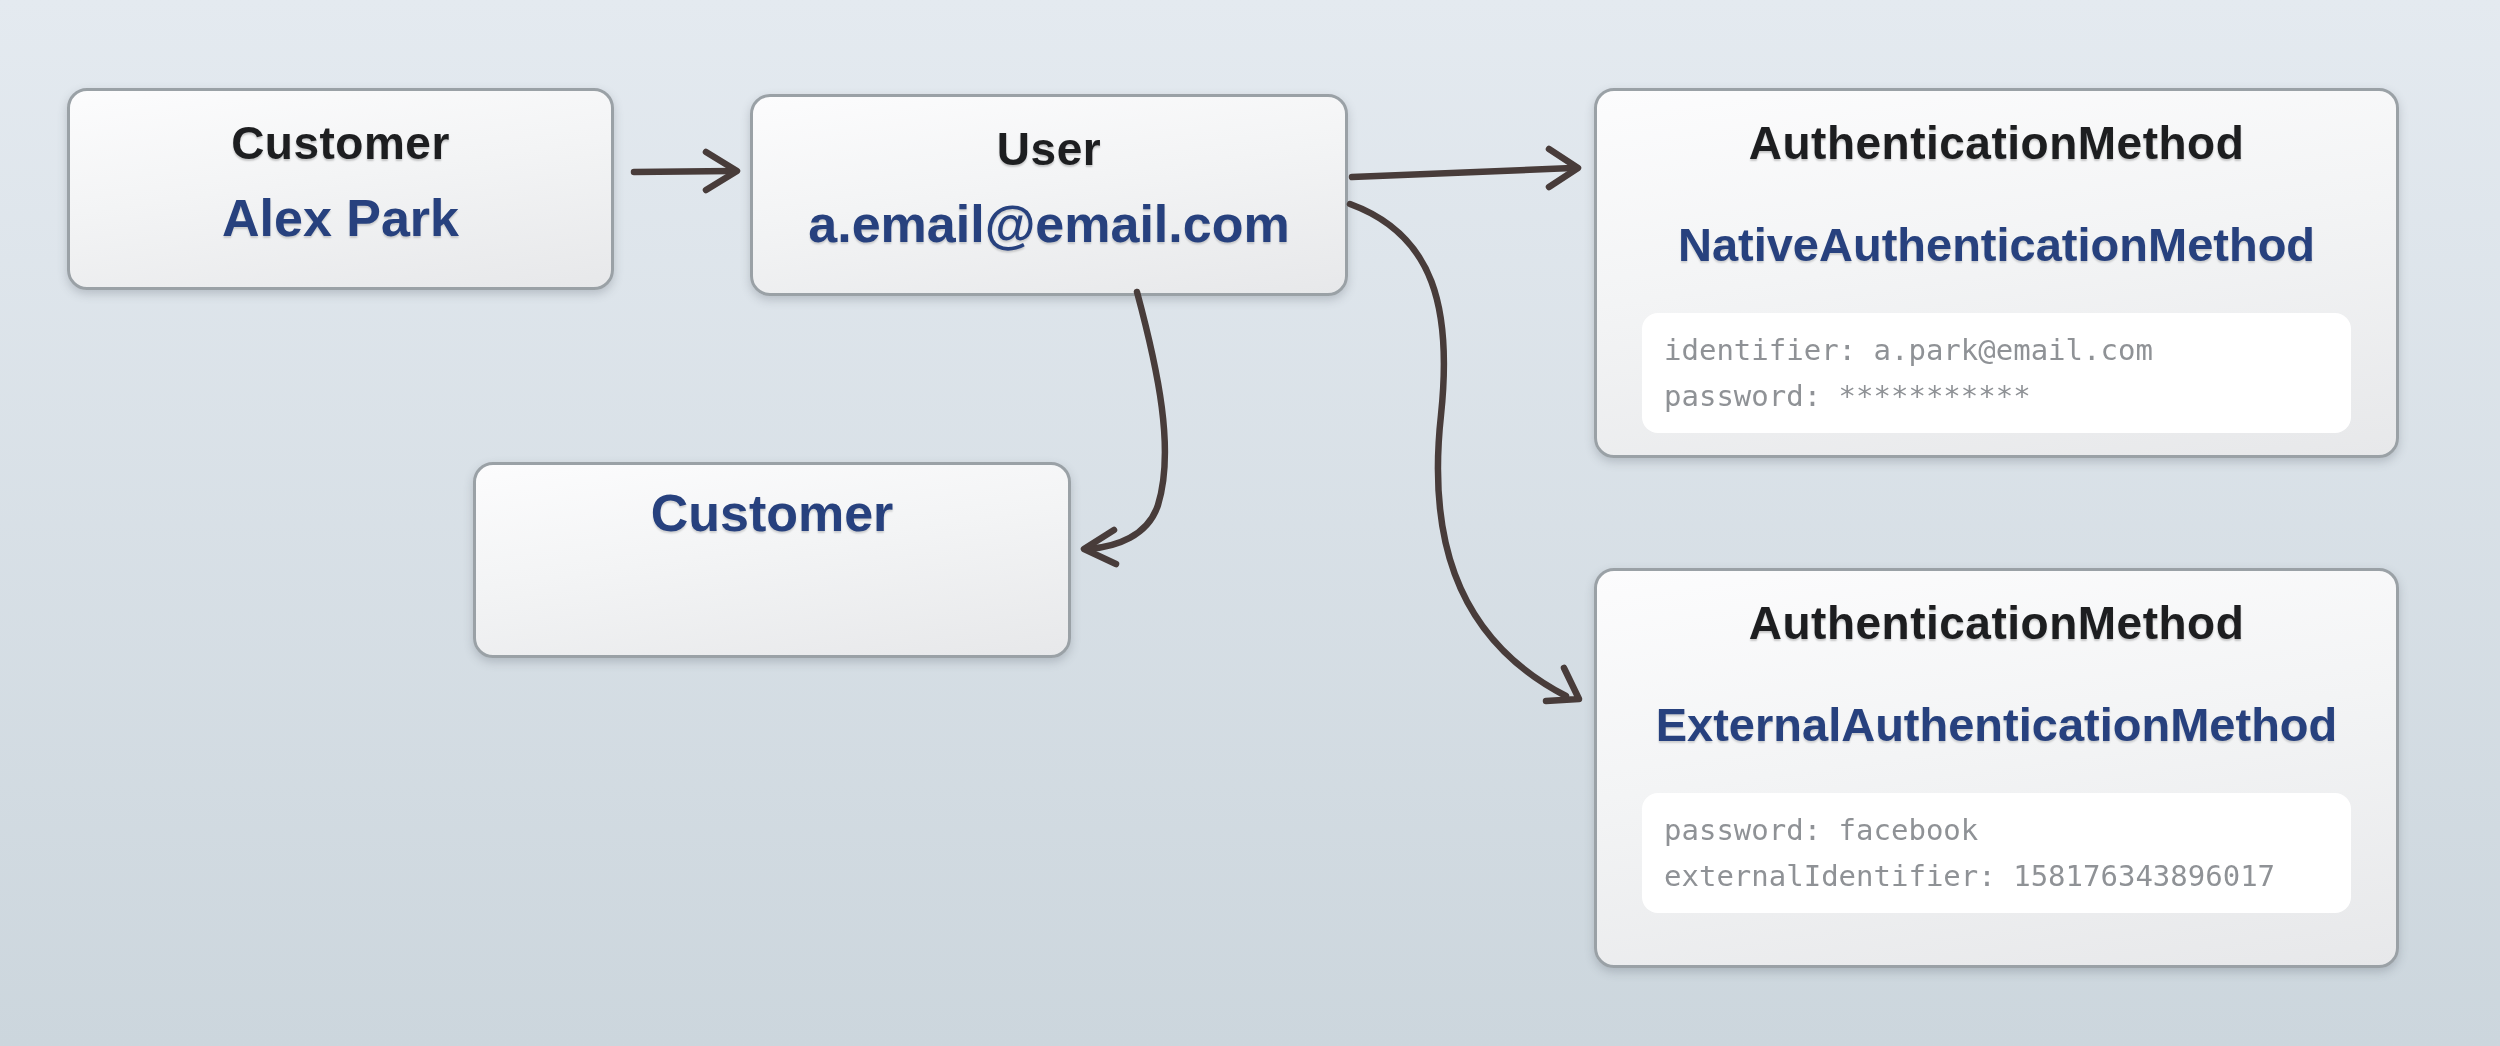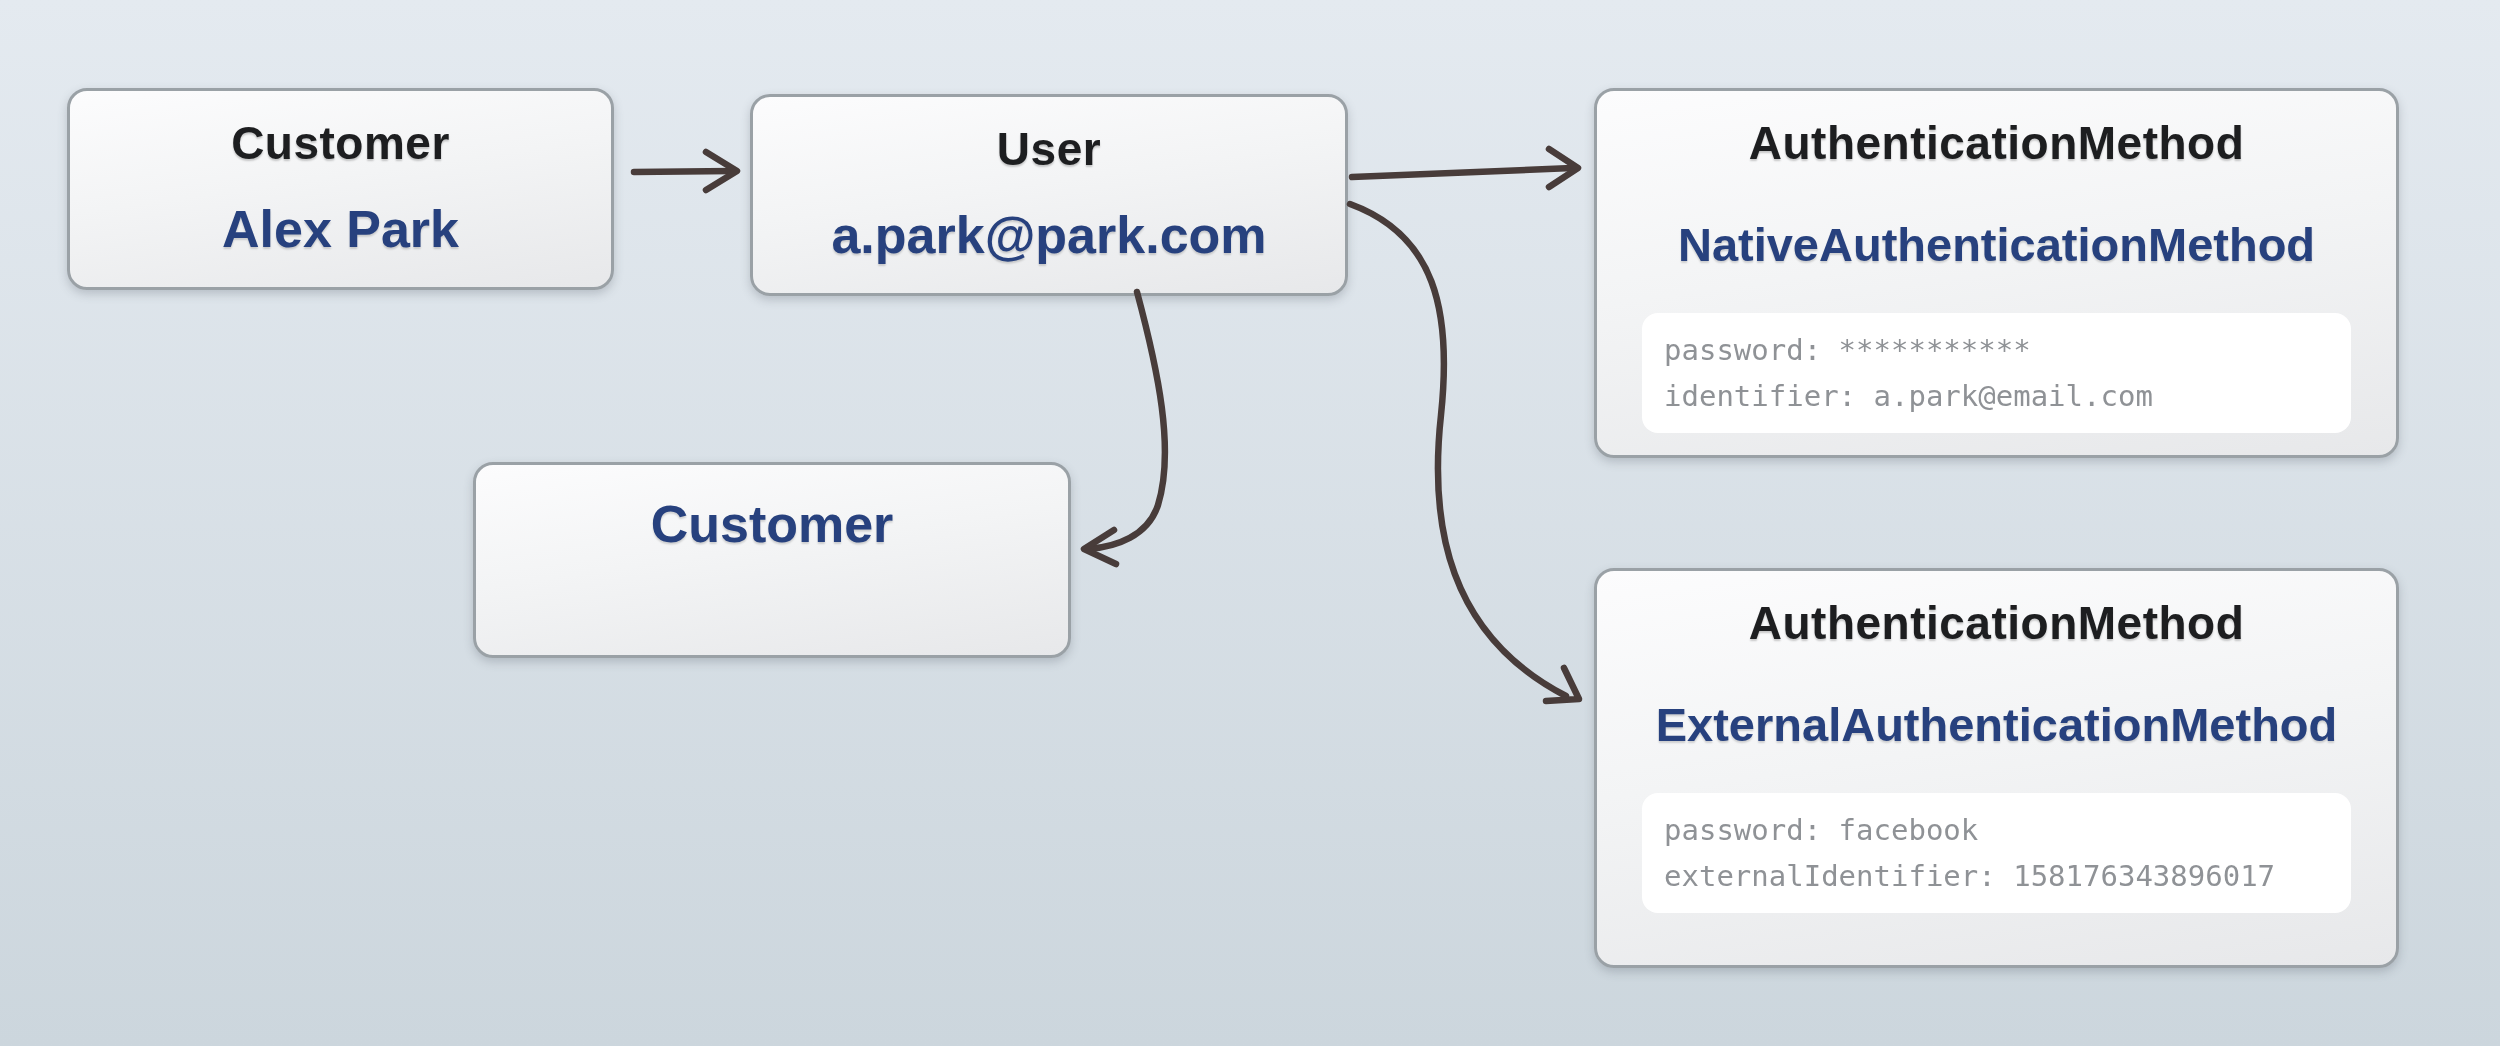--- a/index.html
+++ b/index.html
@@ -43,21 +43,21 @@
   .node-title{
     margin-top:25px;
     font-size:46px;
     line-height:54px;
     font-weight:bold;
     color:var(--title-text);
     text-shadow:0 2px 2px rgba(0,0,0,0.20);
     letter-spacing:0.5px;
   }
   .node-value{
-    margin-top:31px;
+    margin-top:20px;
     font-size:52px;
     line-height:56px;
     font-weight:bold;
     color:var(--accent-blue);
     text-shadow:0 2px 2px rgba(0,0,0,0.16);
   }
   .node.auth .node-value{
     margin-top:48px;
     font-size:47px;
     line-height:54px;
@@ -108,33 +108,33 @@
     </g>
   </svg>
 
   <div class="node node-customer">
     <div class="node-title">Customer</div>
     <div class="node-value">Alex Park</div>
   </div>
 
   <div class="node node-user">
     <div class="node-title">User</div>
-    <div class="node-value">a.park@park.com</div>
+    <div class="node-value">a.email@email.com</div>
   </div>
 
   <div class="node node-role">
     <div class="node-value">Customer</div>
   </div>
 
   <div class="node auth node-native">
     <div class="node-title">AuthenticationMethod</div>
     <div class="node-value">NativeAuthenticationMethod</div>
     <div class="attr-panel">
+      <div class="attr-line">identifier: a.park@email.com</div>
       <div class="attr-line">password: ***********</div>
-      <div class="attr-line">identifier: a.park@email.com</div>
     </div>
   </div>
 
   <div class="node auth node-external">
     <div class="node-title">AuthenticationMethod</div>
     <div class="node-value">ExternalAuthenticationMethod</div>
     <div class="attr-panel">
       <div class="attr-line">password: facebook</div>
       <div class="attr-line">externalIdentifier: 158176343896017</div>
     </div>

